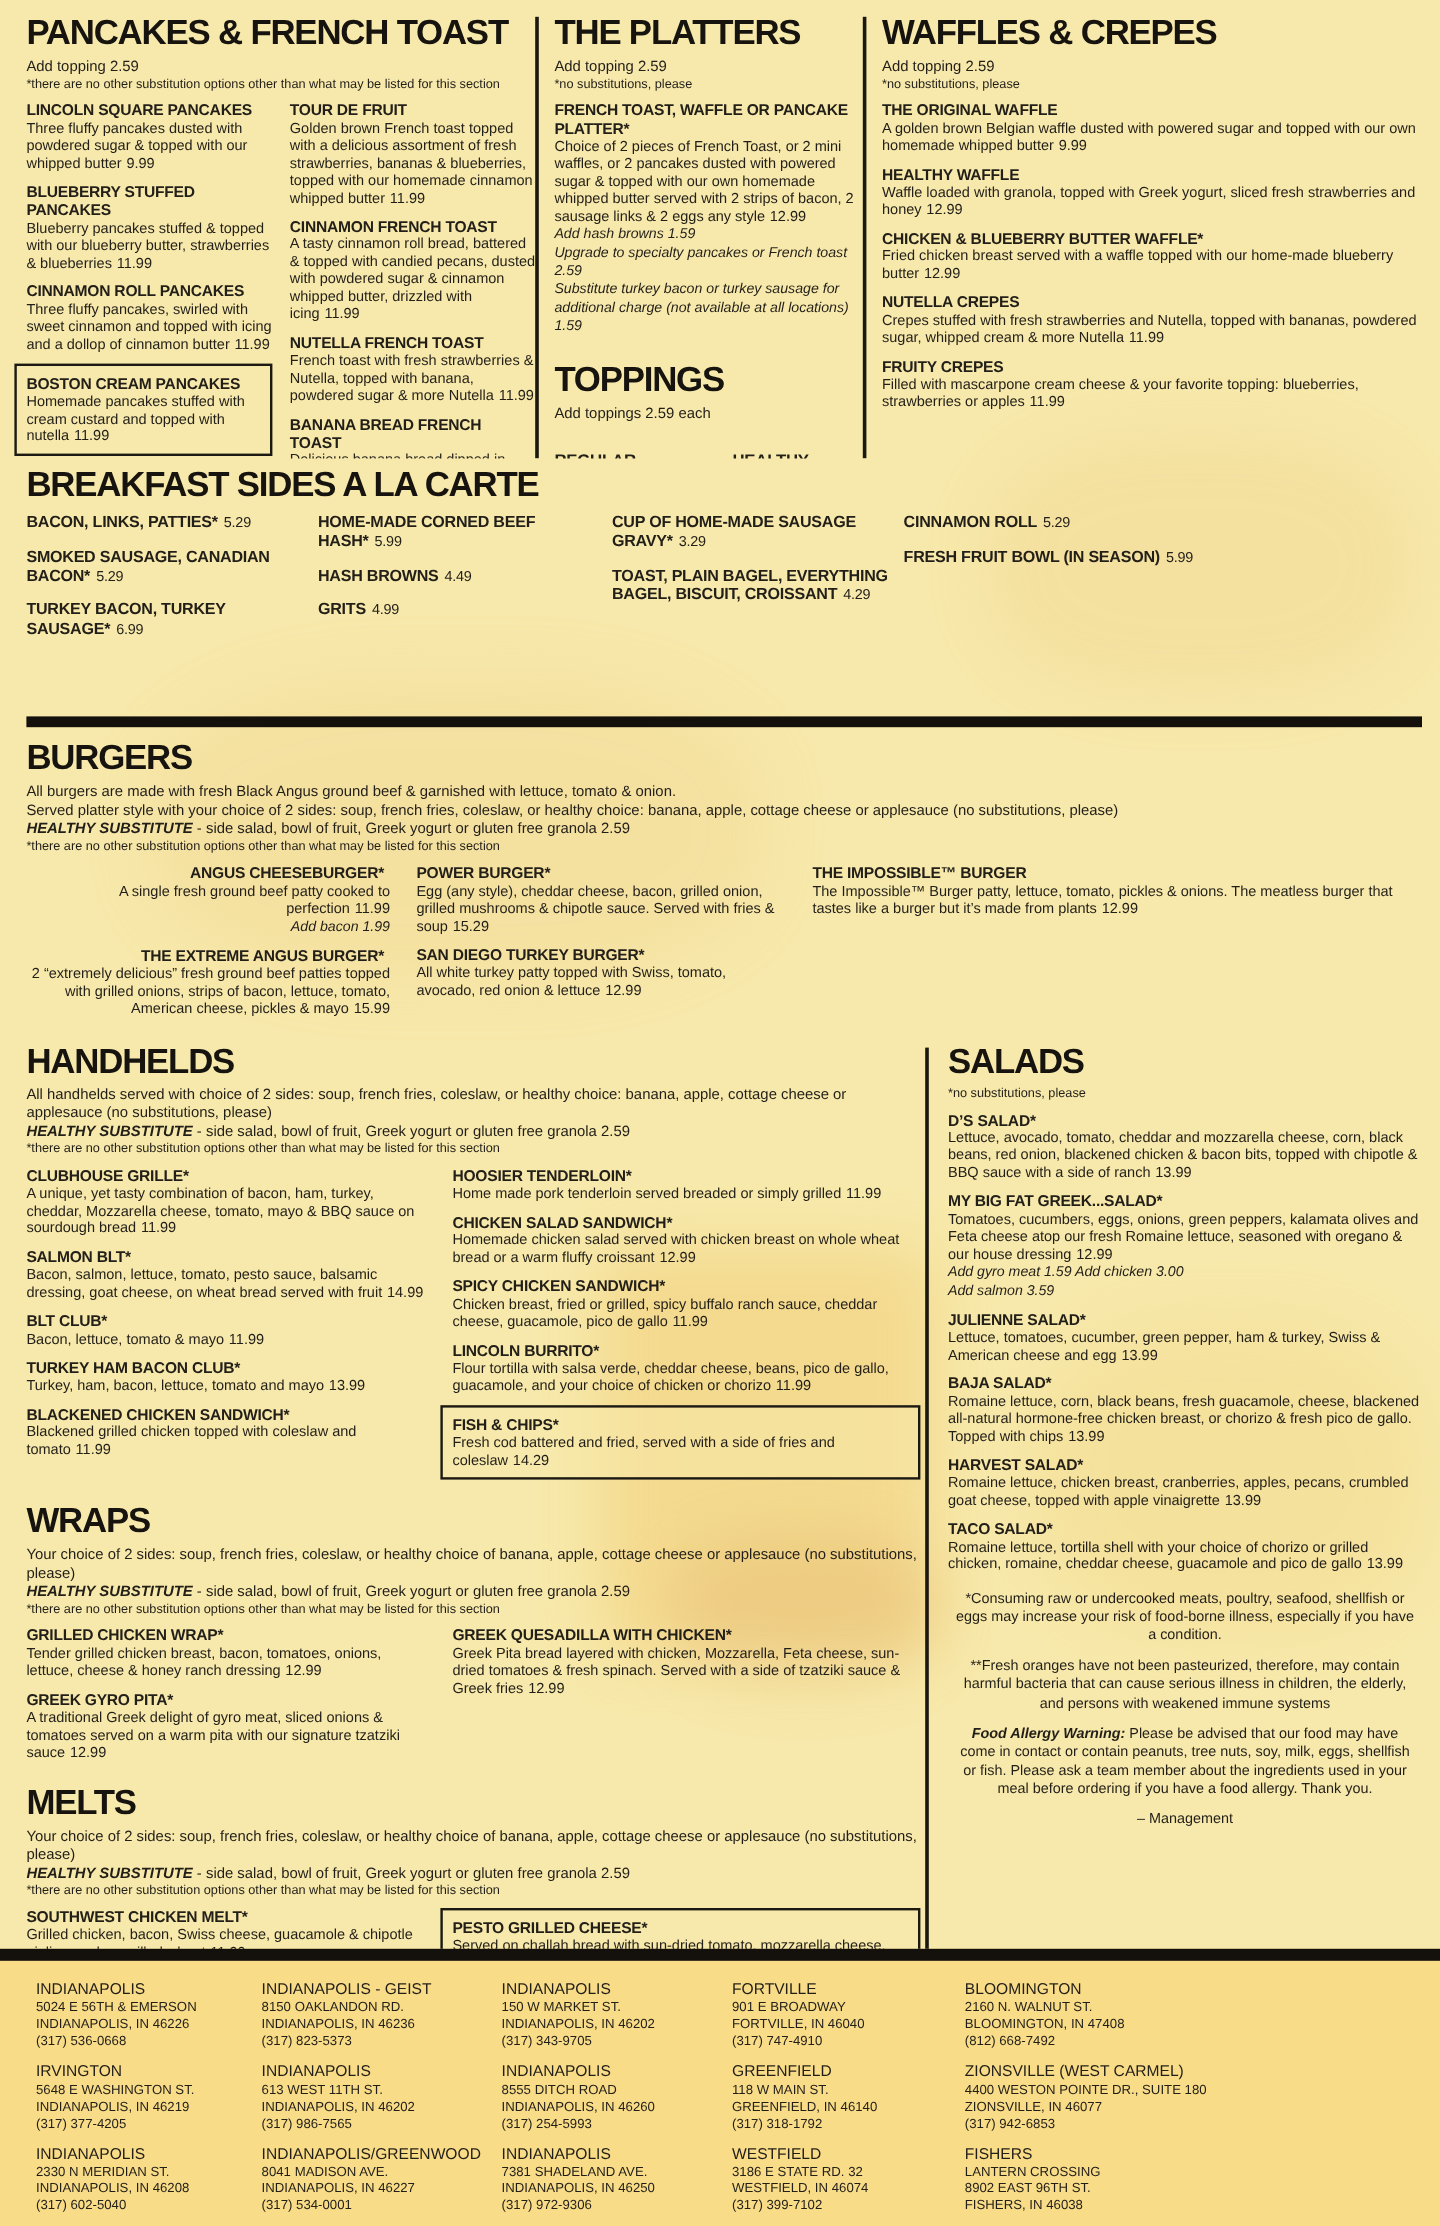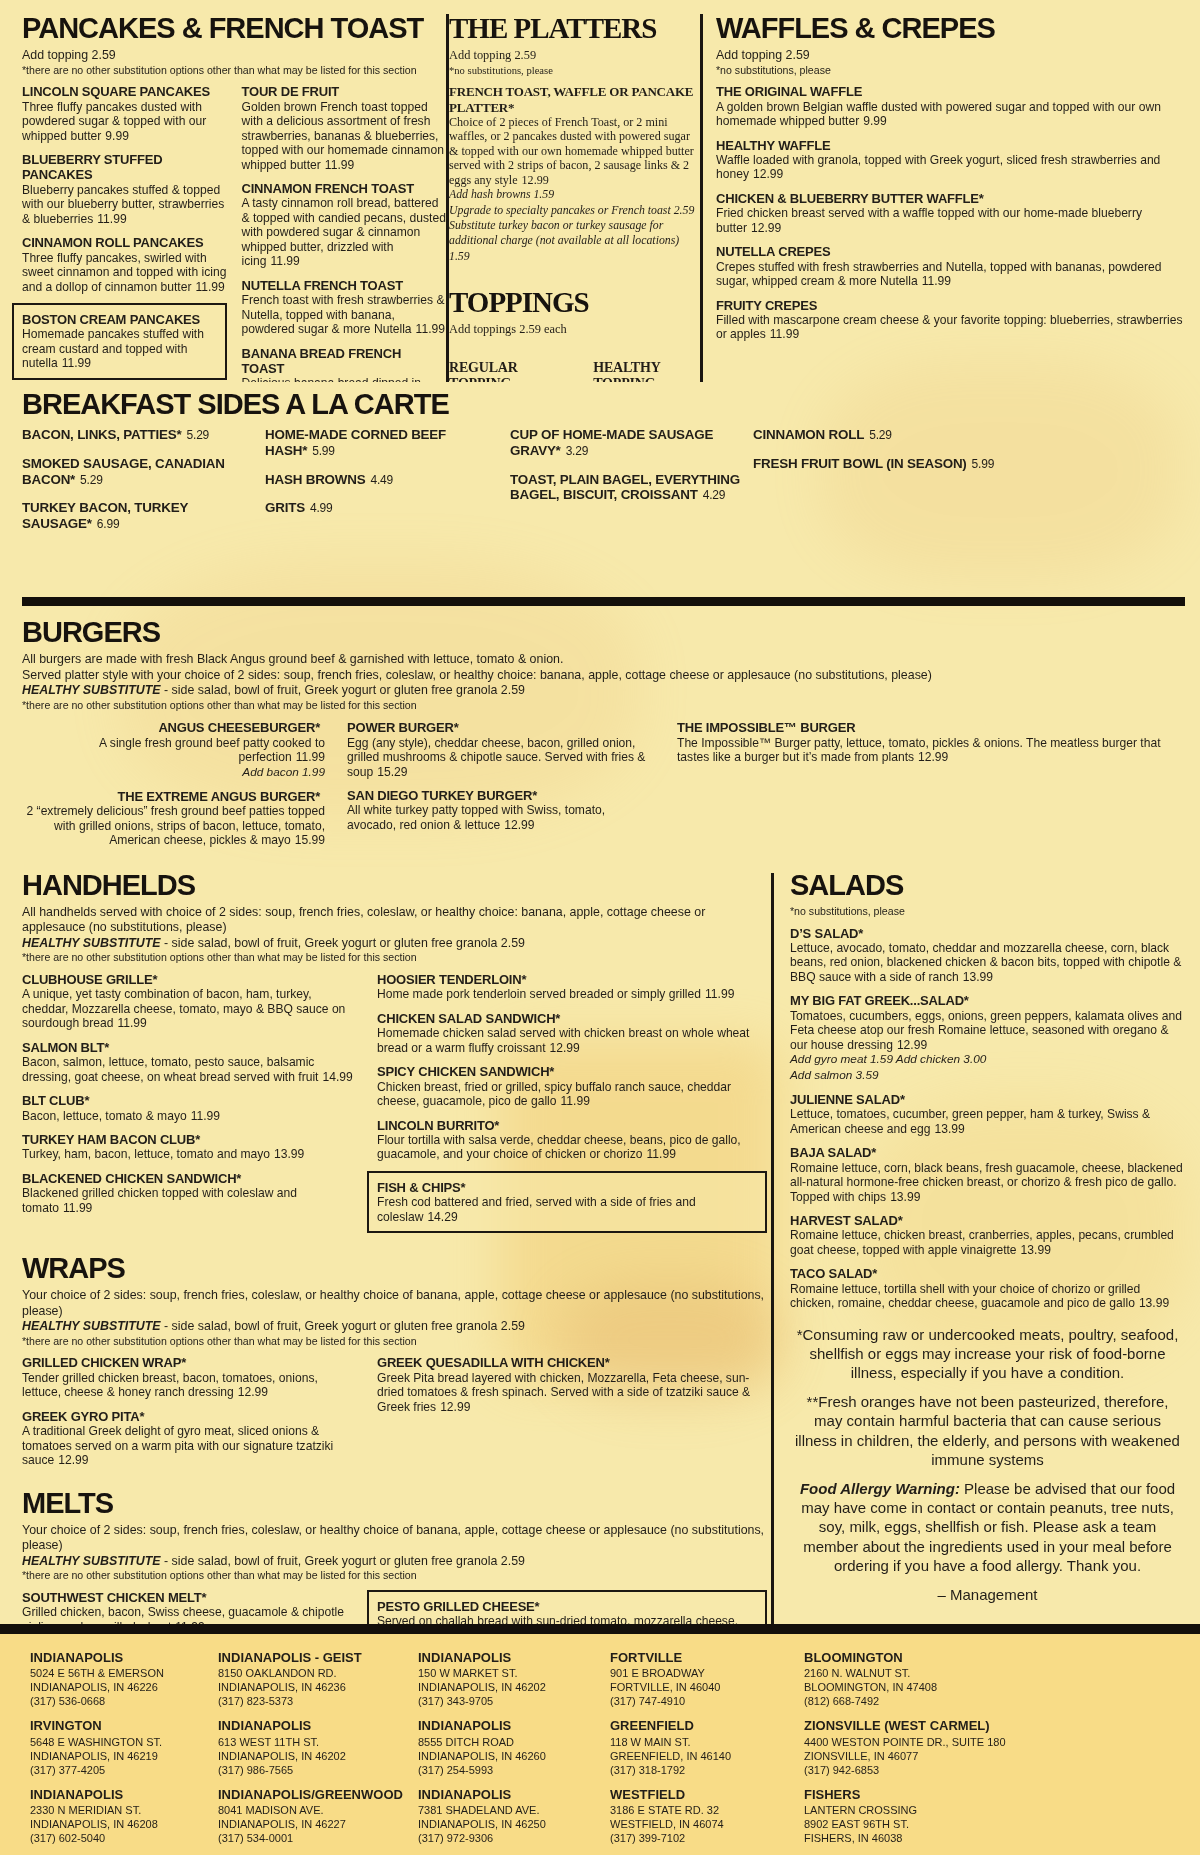--- a/index.html
+++ b/index.html
@@ -20,21 +20,21 @@
   .mi-desc .price:empty{display:none;}
   .mi-note{font-style:italic;font-size:11.8px;line-height:1.3;}
   .mi.boxed{border:2px solid #1c1812;padding:7px 8px;margin-left:-10px;background:rgba(247,233,171,.5);}
   .topgroup-title{font-size:14px;font-weight:bold;margin:2px 0 3px;letter-spacing:-0.2px;}
   .topping{font-size:12.4px;line-height:1.4;}
   .top-section{display:flex;box-sizing:border-box;padding:14px 15px 0 22px;height:382px;overflow:hidden;}
   .vdiv{width:3px;background:#1b1711;align-self:stretch;}
   .col-pancakes{width:424px;}
   .twocol{display:flex;gap:15px;margin-top:7px;}
   .twocol .pcol{flex:1;min-width:0;}
-  .col-platters{width:251px;box-sizing:border-box;font-family:Liberation Serif, serif;}
+  .col-platters{width:270px;padding-left:13px;box-sizing:border-box;}
   .col-waffles{flex:1;padding-left:13px;min-width:0;}
   .items{margin-top:7px;}
   .top-cols{display:flex;gap:36px;margin-top:20px;}
   .sides-section{padding:8px 15px 0 22px;}
   .sides-cols{display:flex;margin-top:8px;}
   .scol1{width:243px;}.scol2{width:245px;}.scol3{width:243px;}.scol4{flex:1;}
   .sides-cols .mi{margin-bottom:13px;}
   .sides-cols .mi-name{font-size:13.4px;}
   .hrule{height:9px;background:#14100b;margin:52px 15px 0 22px;}
   .hsection{padding:12px 15px 0 22px;}
@@ -44,27 +44,27 @@
   .bcol3{flex:1;}
   .main-band{display:flex;padding:14px 15px 0 22px;height:800px;overflow:hidden;box-sizing:border-box;}
   .left-main{width:745px;}
   .vdiv2{width:3px;background:#1b1711;margin:2px 16px 4px 4px;align-self:stretch;}
   .salads-col{flex:1;min-width:0;}
   .sub-section{margin-bottom:12px;}
   .cols2{display:flex;margin-top:7px;}
   .lcol1{width:355px;padding-right:22px;box-sizing:border-box;}
   .lcol2{flex:1;}
   .disclaimers{margin-top:14px;text-align:center;padding:0 4px;}
-  .disc{font-size:15px;line-height:1.28;margin:0 0 10px;}
+  .disc{font-size:12px;line-height:1.28;margin:0 0 10px;}
   .footer{position:absolute;left:0;right:0;top:1624px;bottom:0;background:#f8dc87;
           border-top:10px solid #14100b;box-sizing:border-box;padding:16px 10px 0 30px;z-index:2;}
   .footer-cols{display:flex;}
   .fcol1{width:188px;}.fcol2{width:200px;}.fcol3{width:192px;}.fcol4{width:194px;}.fcol5{flex:1;}
   .loc{margin-bottom:10px;}
-  .loc-city{font-size:13px;font-weight:bold;line-height:1.25;}
+  .loc-city{font-size:13px;font-weight:normal;line-height:1.25;}
   .loc-line{font-size:11px;font-weight:normal;line-height:1.28;}
 </style>
 </head>
 <body>
 
 <div class="page">
   <div class="blob" style="left:120px;top:560px;width:520px;height:260px;background:#e7b464;opacity:.14;"></div>
   <div class="blob" style="left:820px;top:360px;width:360px;height:220px;background:#e2ab58;opacity:.13;"></div>
   <div class="blob" style="left:500px;top:1040px;width:280px;height:340px;background:#edb84e;opacity:.30;border-radius:24px;"></div>
   <div class="blob" style="left:560px;top:1280px;width:220px;height:120px;background:#d89b55;opacity:.22;"></div>

